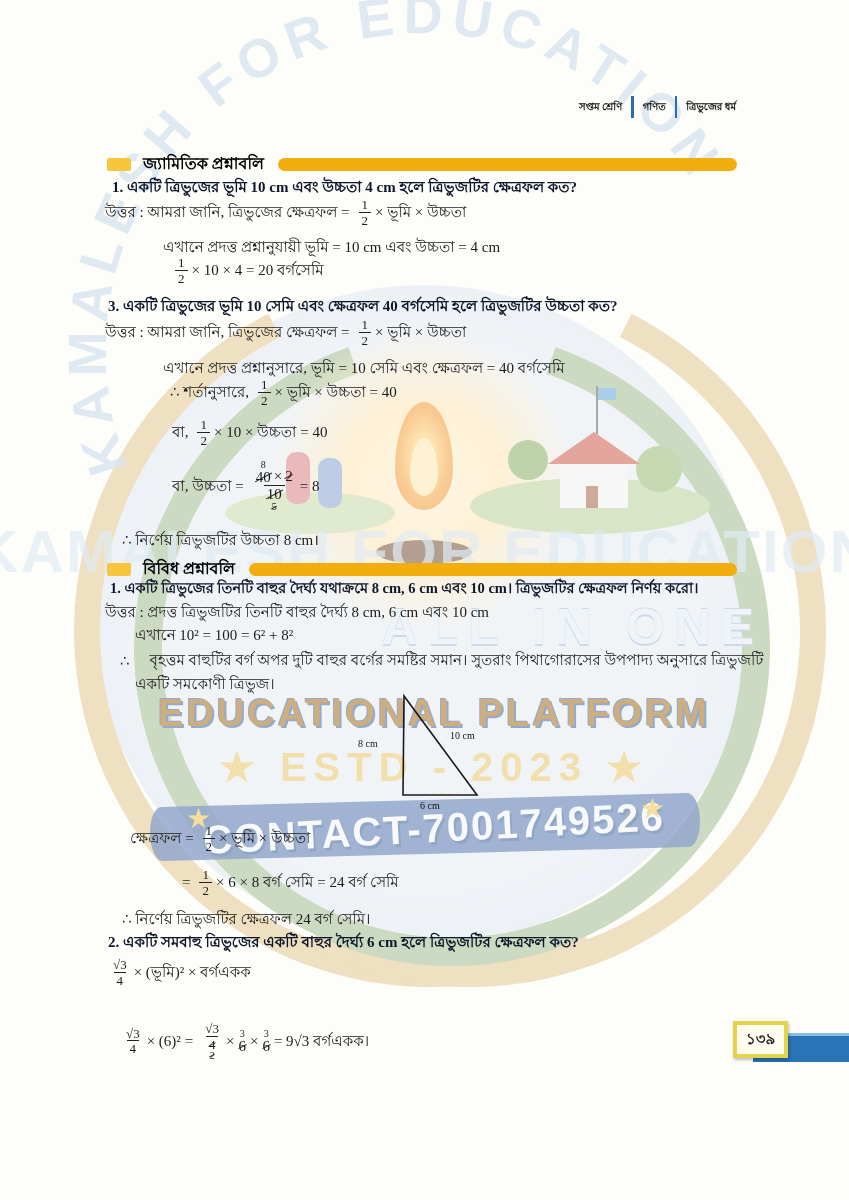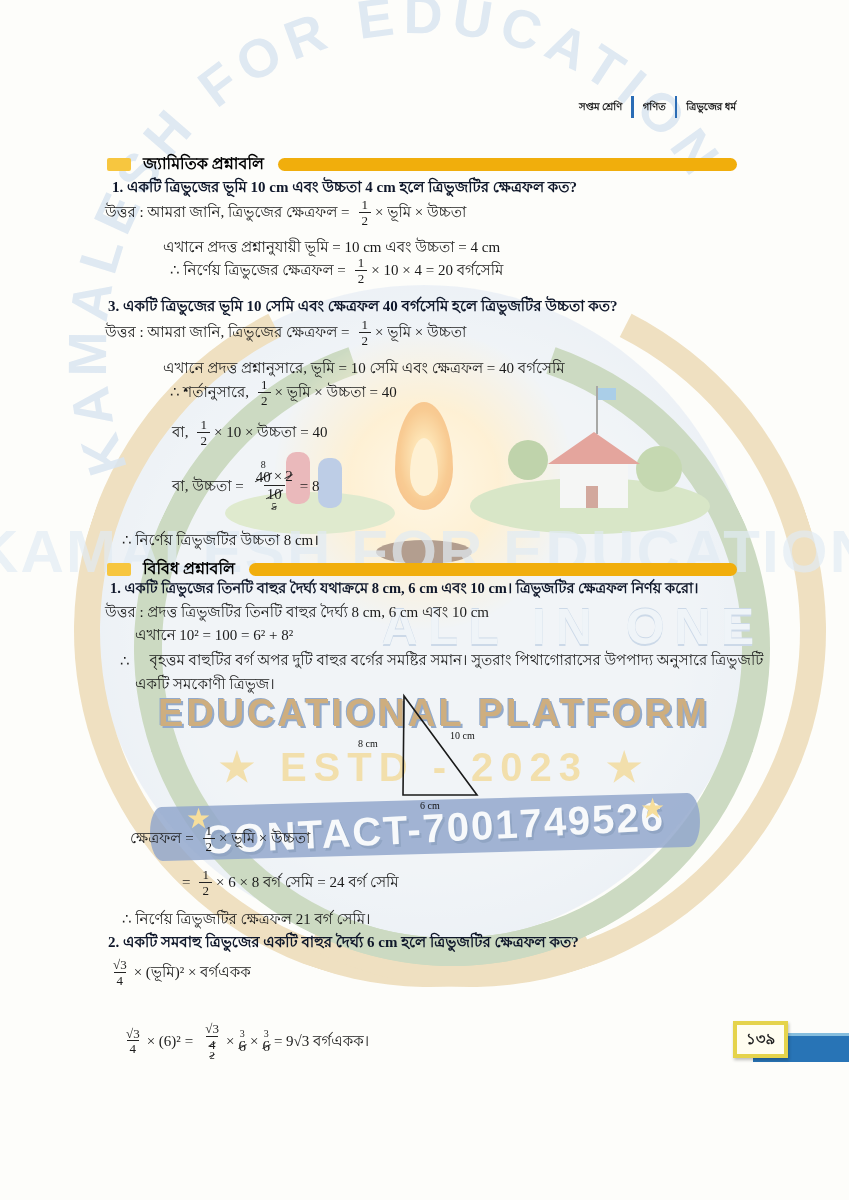--- a/index.html
+++ b/index.html
@@ -154,21 +154,20 @@
     <div class="abs mline" style="left:105px;top:198px">
       <span>উত্তর : আমরা জানি, ত্রিভুজের ক্ষেত্রফল =</span>
       <span class="frac">
         <span class="n">1</span>
         <span class="d">2</span>
       </span>
       <span>× ভূমি × উচ্চতা</span>
     </div>
     <div class="abs" style="left:163px;top:235px">এখানে প্রদত্ত প্রশ্নানুযায়ী ভূমি = 10 cm এবং উচ্চতা = 4 cm</div>
     <div class="abs mline" style="left:170px;top:256px">
-      <span>∴ নির্ণেয় ত্রিভুজের ক্ষেত্রফল =</span>
       <span class="frac">
         <span class="n">1</span>
         <span class="d">2</span>
       </span>
       <span>× 10 × 4 = 20 বর্গসেমি</span>
     </div>
 
     <div class="abs bold" style="left:108px;top:294px">
       <span>3.</span>
       <span>একটি ত্রিভুজের ভূমি 10 সেমি এবং ক্ষেত্রফল 40 বর্গসেমি হলে ত্রিভুজটির উচ্চতা কত?</span>
@@ -256,21 +255,21 @@
       <span>× ভূমি × উচ্চতা</span>
     </div>
     <div class="abs mline" style="left:182px;top:868px">
       <span>=</span>
       <span class="frac">
         <span class="n">1</span>
         <span class="d">2</span>
       </span>
       <span>× 6 × 8 বর্গ সেমি = 24 বর্গ সেমি</span>
     </div>
-    <div class="abs" style="left:122px;top:907px">∴   নির্ণেয় ত্রিভুজটির ক্ষেত্রফল 21 বর্গ সেমি।</div>
+    <div class="abs" style="left:122px;top:907px">∴   নির্ণেয় ত্রিভুজটির ক্ষেত্রফল 24 বর্গ সেমি।</div>
 
     <div class="abs bold" style="left:108px;top:930px">
       <span>2.</span>
       <span>একটি সমবাহু ত্রিভুজের একটি বাহুর দৈর্ঘ্য 6 cm হলে ত্রিভুজটির ক্ষেত্রফল কত?</span>
     </div>
     <div class="abs mline" style="left:105px;top:958px">
       <span class="frac">
         <span class="n">√3</span>
         <span class="d">4</span>
       </span>

